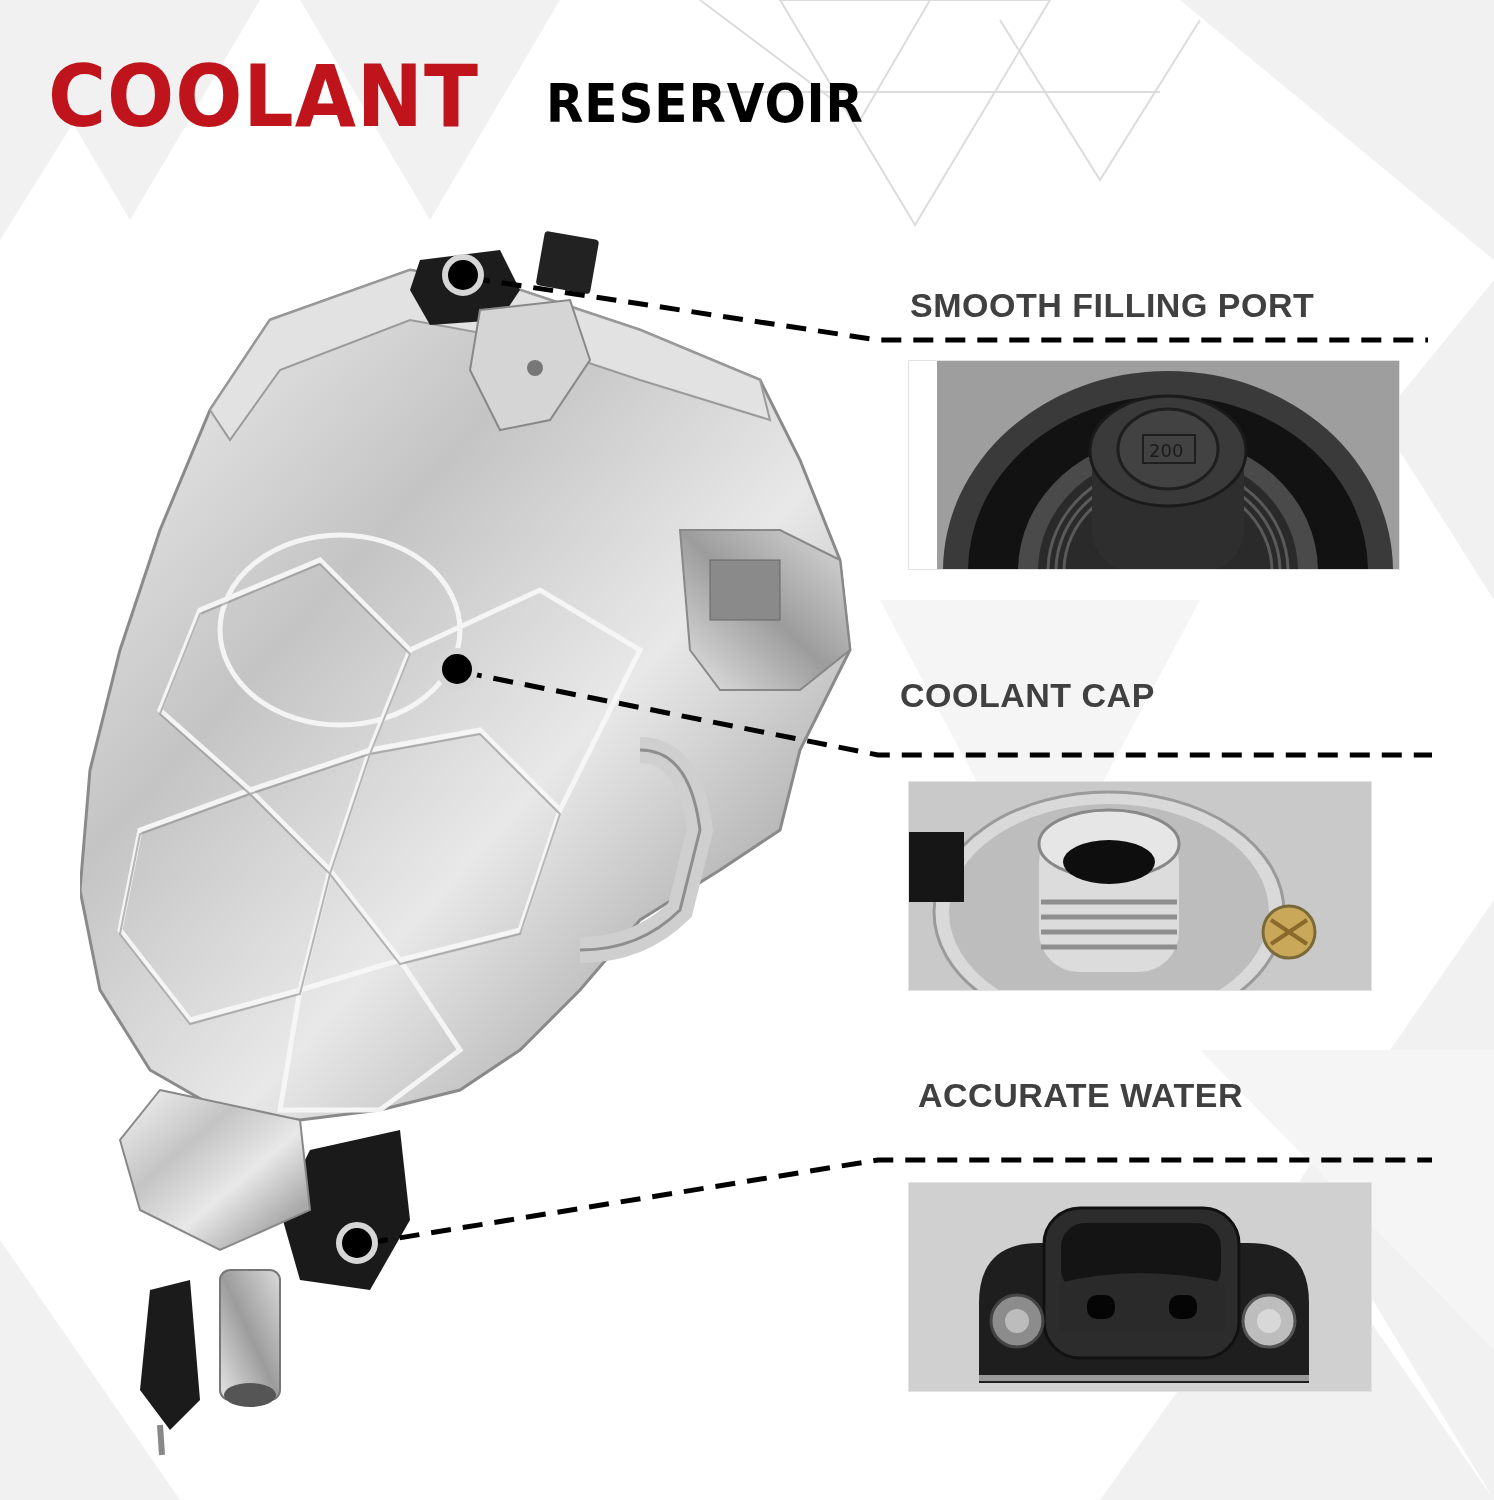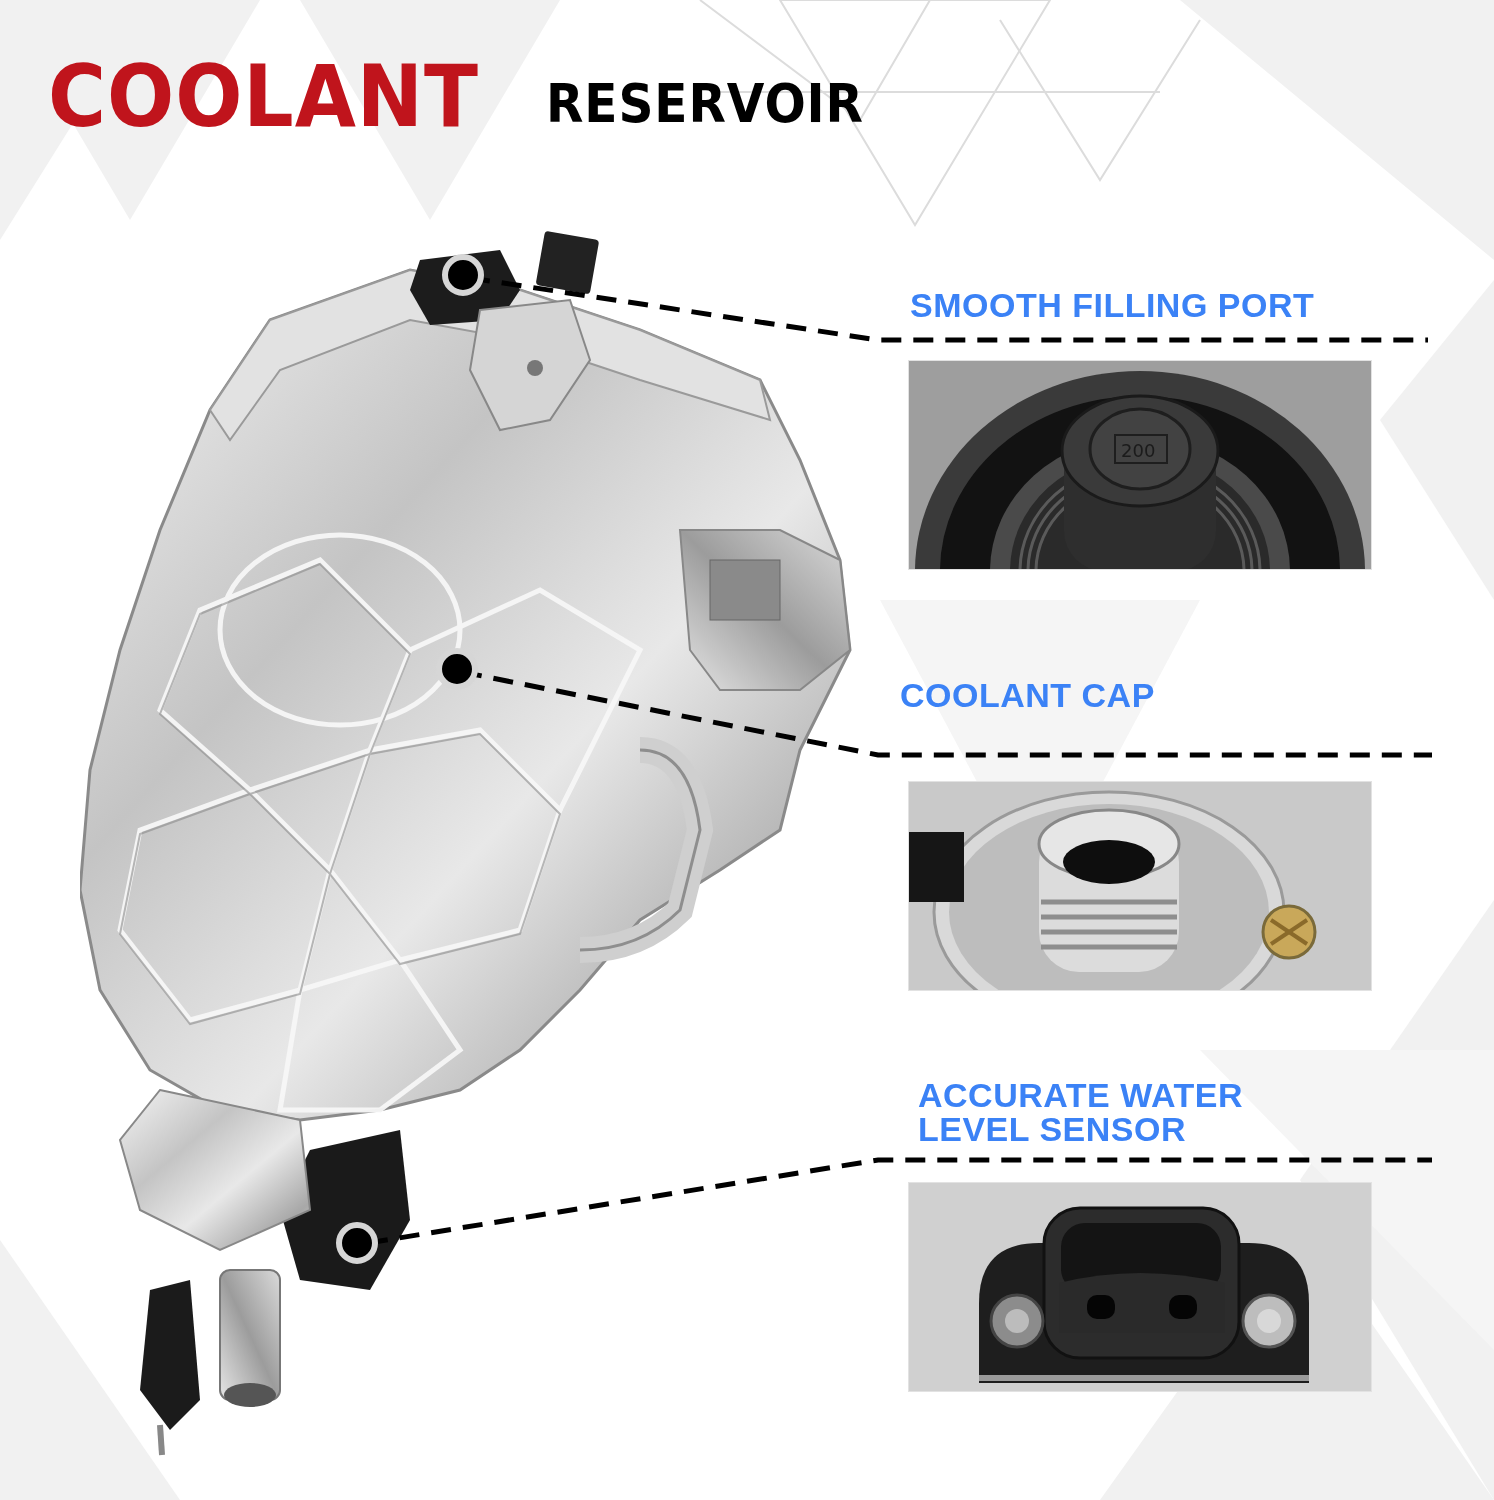--- a/index.html
+++ b/index.html
@@ -22,21 +22,21 @@
   }
   .product { position:absolute; left:80px; top:230px; width:800px; height:1270px; z-index:1; }
   .leaders { position:absolute; left:0; top:0; width:1494px; height:1500px; z-index:2; pointer-events:none; }
   .callout-dot {
     position:absolute; width:30px; height:30px; border-radius:50%;
     background:#000; border:6px solid #d6d6d6; z-index:3;
   }
   .feature-label {
     position:absolute; z-index:3;
     font-family:"Liberation Sans", sans-serif; font-weight:bold;
-    font-size:34px; line-height:34px; color:#3b82f6; letter-spacing:0.5px;
+    font-size:34px; line-height:34px; color:#404040; letter-spacing:0.5px;
   }
   .feature-photo {
     position:absolute; z-index:3; width:462px; overflow:hidden;
     border:1px solid #e2e2e2;
   }
   .feature-photo svg { display:block; width:100%; height:100%; }
 </style>
 </head>
 <body>
 
@@ -137,21 +137,21 @@
   </g>
 </svg>
 
 <div class="callout-dot" style="left:442px; top:254px;"></div>
 <div class="callout-dot" style="left:436px; top:648px;"></div>
 <div class="callout-dot" style="left:336px; top:1222px;"></div>
 
 <div class="feature-label" style="left:910px; top:288px;">
   <div>SMOOTH FILLING PORT</div>
 </div>
-<div class="feature-photo" style="left:908px; top:360px; height:208px;">
+<div class="feature-photo" style="left:908px; top:360px; height:208px;padding-left:28px;">
   <svg viewBox="0 0 462 208">
     <rect width="462" height="208" fill="#9e9e9e"></rect>
     <ellipse cx="231" cy="210" rx="225" ry="200" fill="#3a3a3a"></ellipse>
     <ellipse cx="231" cy="210" rx="200" ry="175" fill="#121212"></ellipse>
     <ellipse cx="231" cy="210" rx="150" ry="135" fill="#4a4a4a"></ellipse>
     <ellipse cx="231" cy="210" rx="130" ry="118" fill="#2a2a2a"></ellipse>
     <g stroke="#5a5a5a" stroke-width="3" fill="none">
       <ellipse cx="231" cy="210" rx="120" ry="108"></ellipse>
       <ellipse cx="231" cy="210" rx="112" ry="100"></ellipse>
       <ellipse cx="231" cy="210" rx="104" ry="92"></ellipse>
@@ -184,21 +184,20 @@
     <ellipse cx="200" cy="80" rx="46" ry="22" fill="#0e0e0e"></ellipse>
     <rect x="0" y="50" width="55" height="70" fill="#161616"></rect>
     <circle cx="380" cy="150" r="26" fill="#c9a85a" stroke="#7a6a3a" stroke-width="3"></circle>
     <line x1="362" y1="138" x2="398" y2="162" stroke="#8a6a2a" stroke-width="4"></line>
     <line x1="398" y1="138" x2="362" y2="162" stroke="#8a6a2a" stroke-width="4"></line>
   </svg>
 </div>
 
 <div class="feature-label" style="left:918px; top:1078px;">
   <div>ACCURATE WATER</div>
-  <div>LEVEL SENSOR</div>
 </div>
 <div class="feature-photo" style="left:908px; top:1182px; height:208px;">
   <svg viewBox="0 0 462 208">
     <rect width="462" height="208" fill="#dedede"></rect>
     <path d="M0,0 L462,0 L462,208 L0,208 Z" fill="#d0d0d0"></path>
     <path d="M70,120 Q70,60 130,60 L340,60 Q400,60 400,120 L400,200 L70,200 Z" fill="#1e1e1e"></path>
     <rect x="135" y="25" width="195" height="150" rx="36" fill="#2c2c2c" stroke="#111" stroke-width="3"></rect>
     <rect x="152" y="40" width="160" height="70" rx="24" fill="#141414"></rect>
     <path d="M150,100 Q230,80 316,100 L316,150 L150,150 Z" fill="#2a2a2a"></path>
     <rect x="178" y="112" width="28" height="24" rx="10" fill="#050505"></rect>

